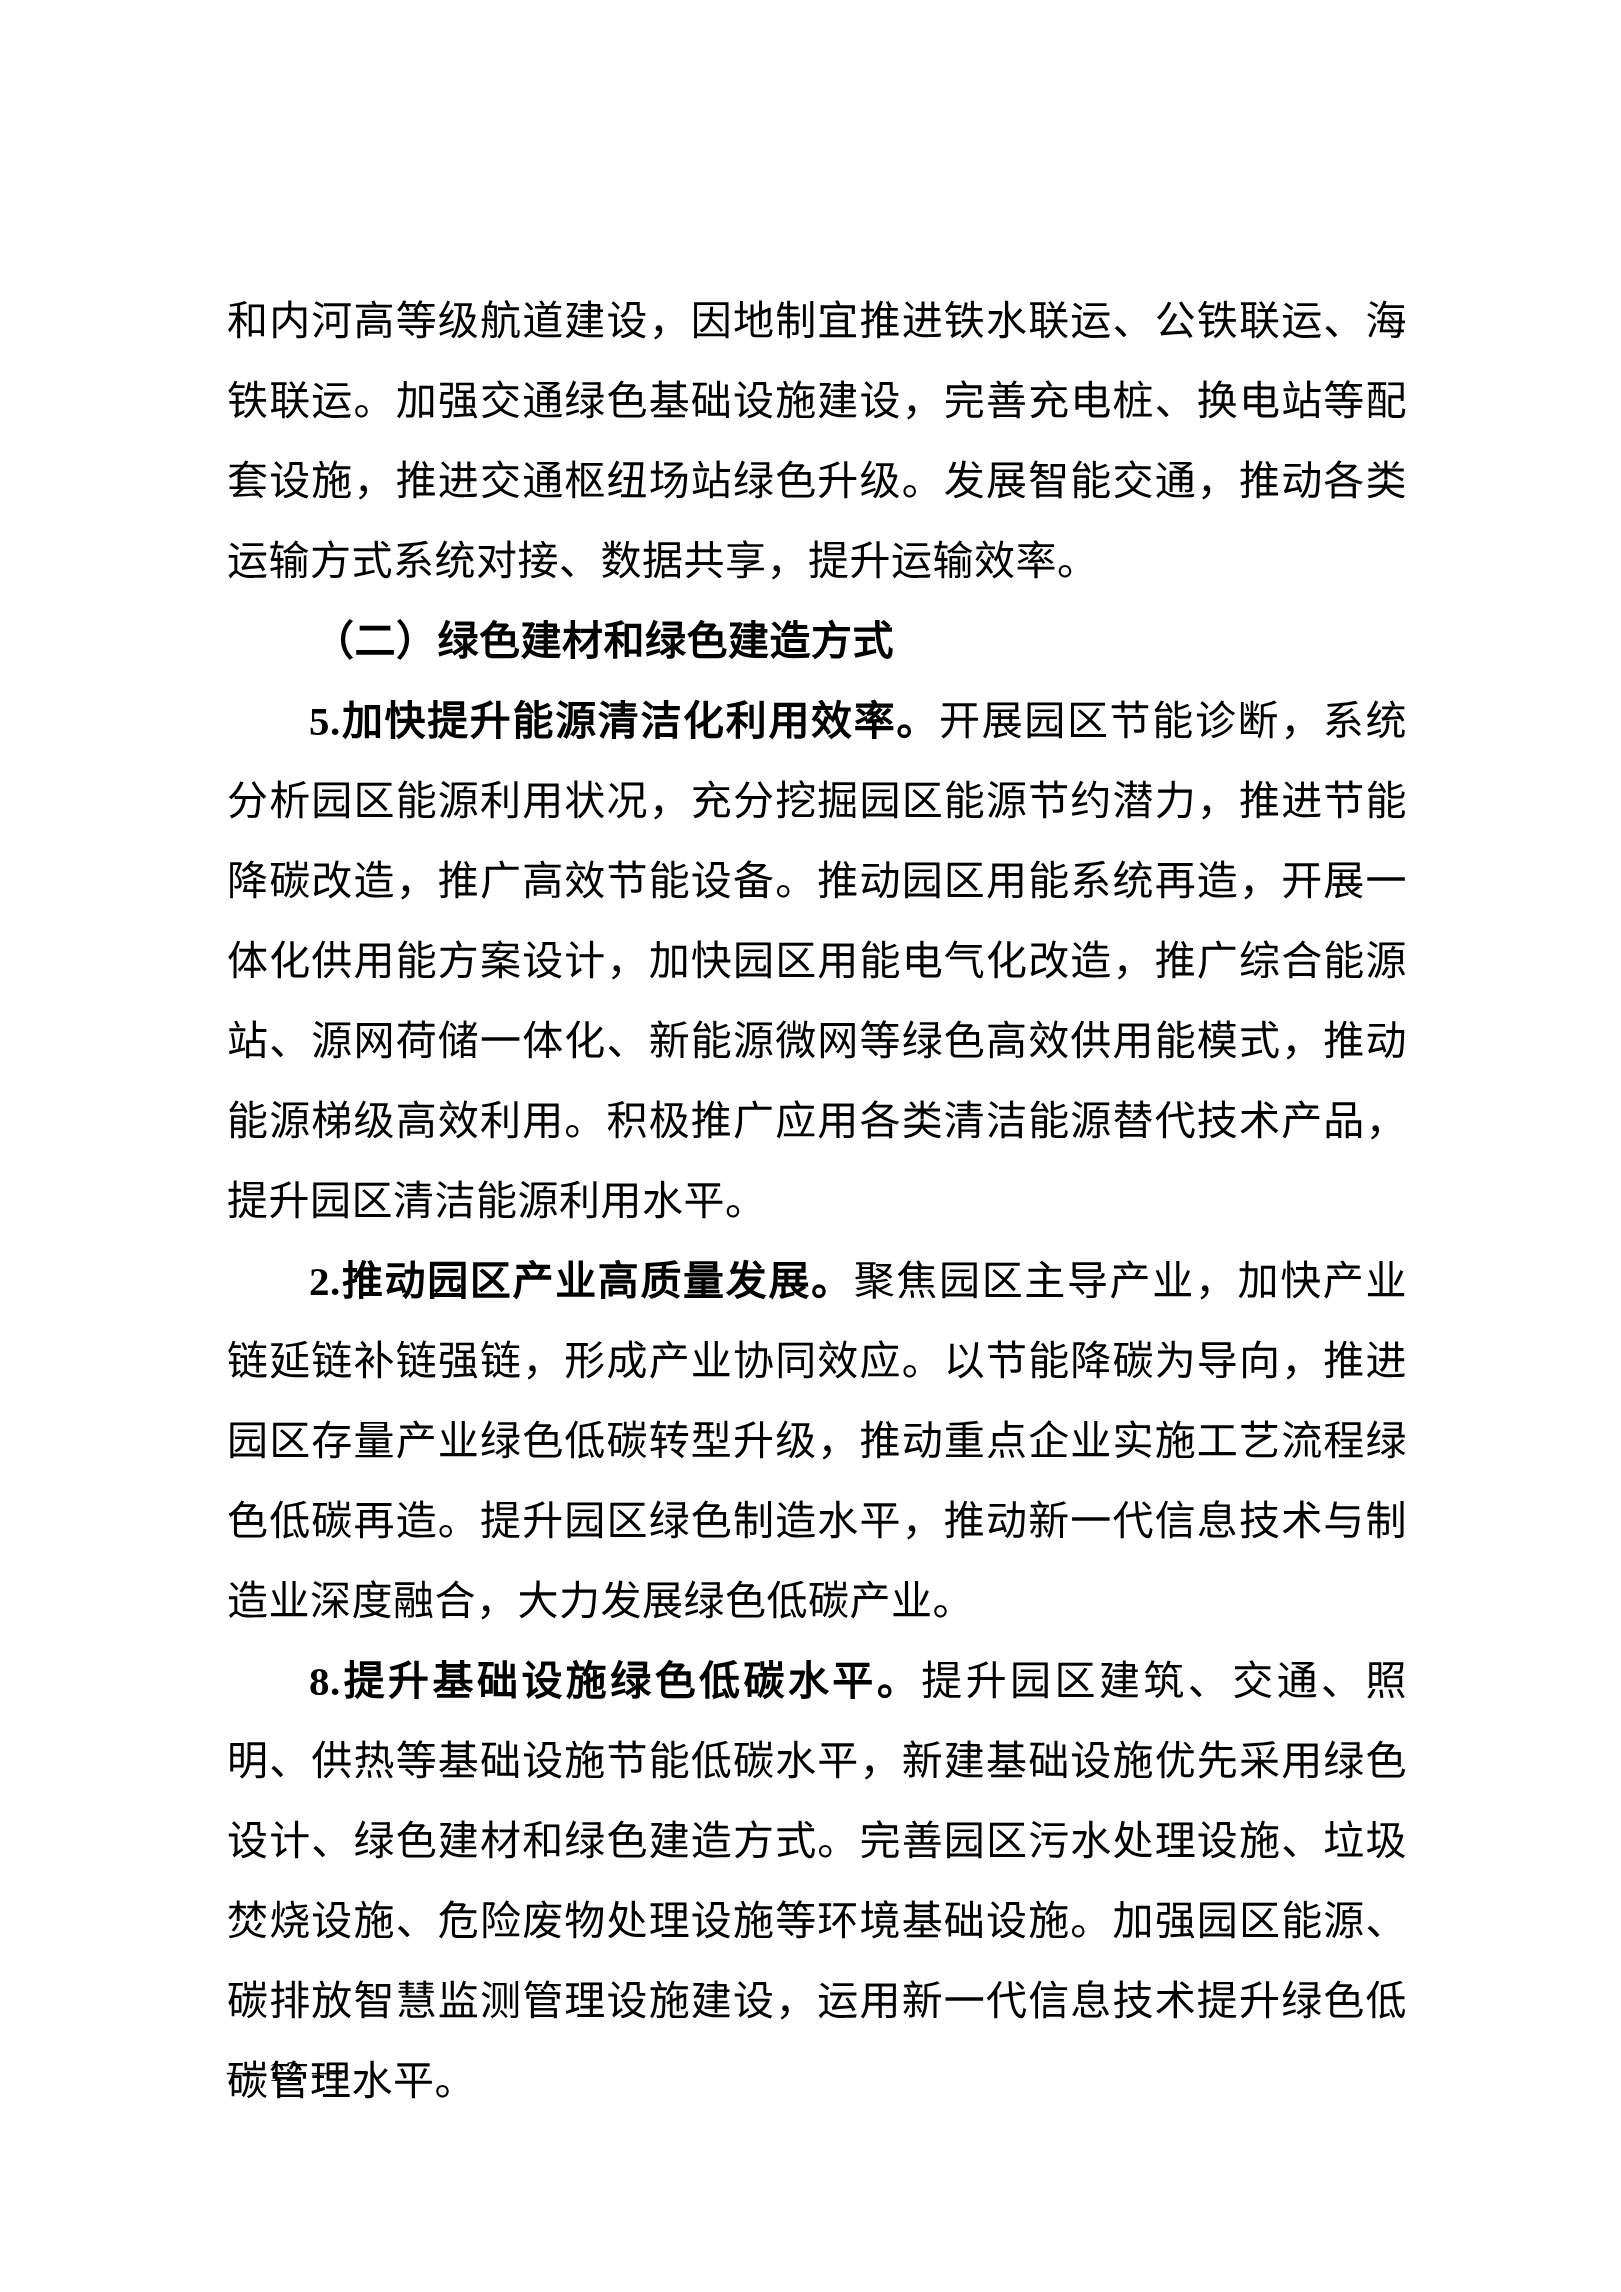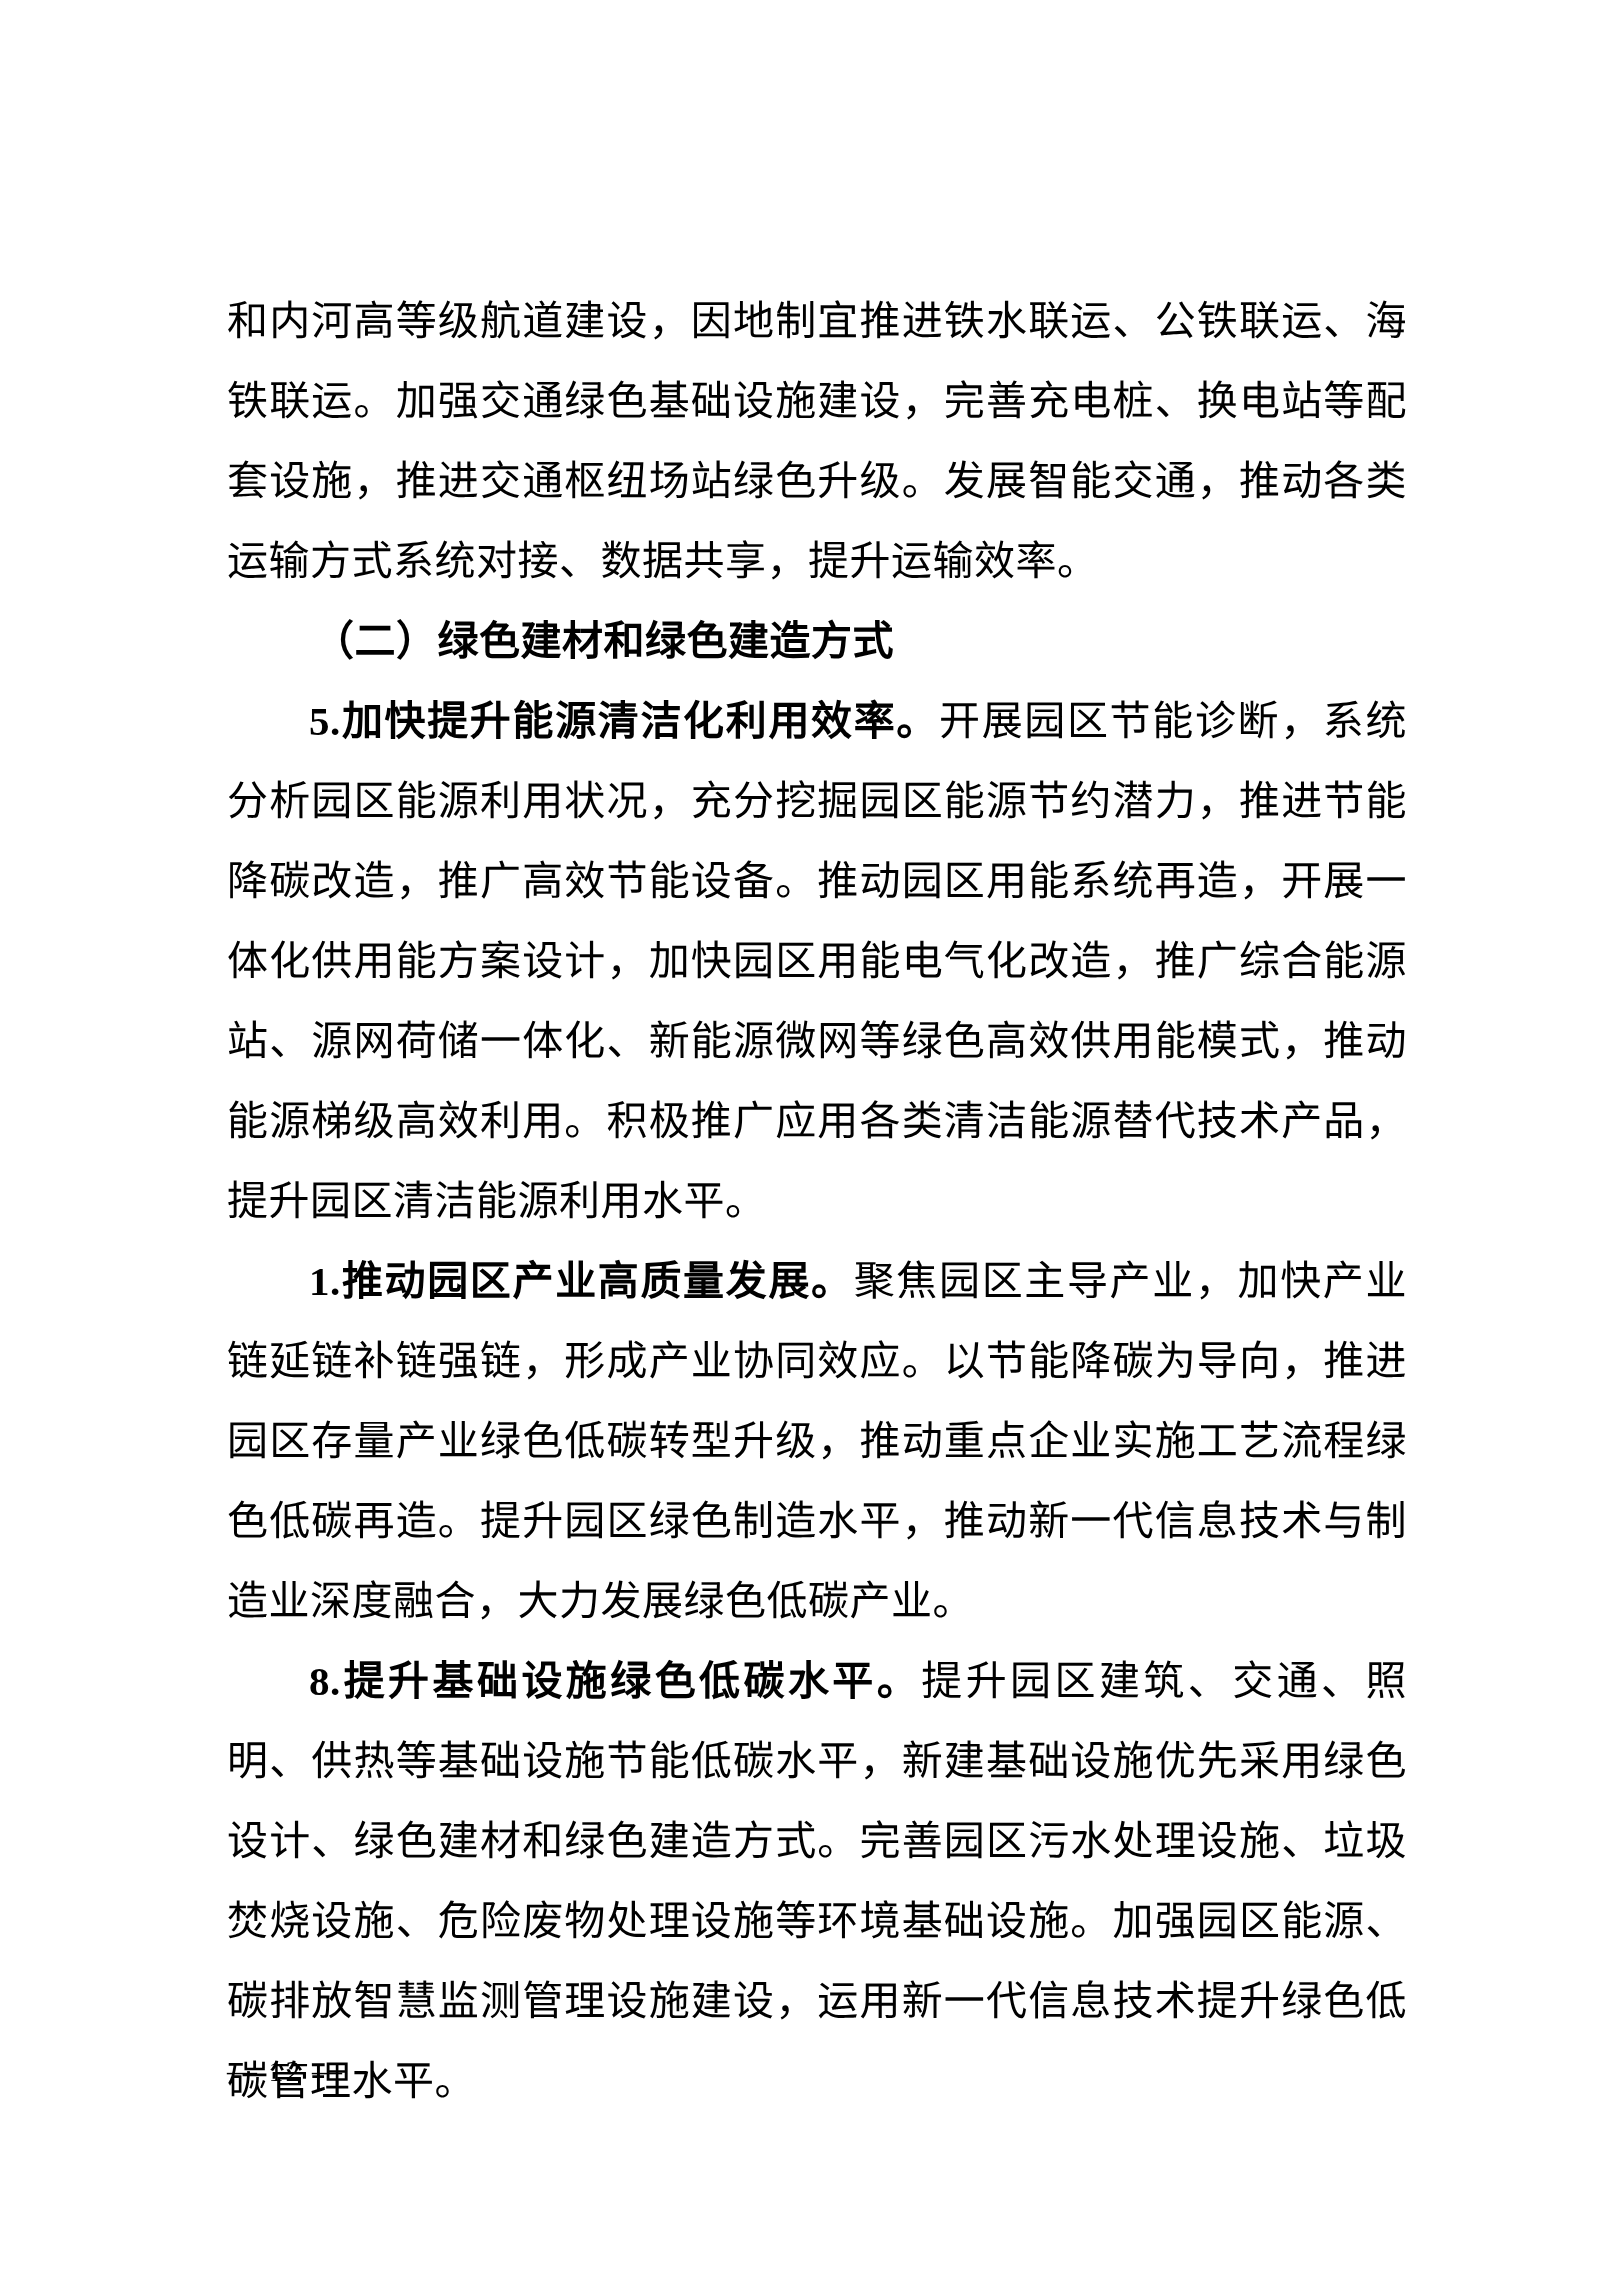--- a/index.html
+++ b/index.html
@@ -69,21 +69,21 @@
 
     <p class="heading">
       <span>（二）绿色建材和绿色建造方式</span>
     </p>
 
     <p class="para">
       <span class="lead">5.加快提升能源清洁化利用效率。</span><span>开展园区节能诊断，系统分析园区能源利用状况，充分挖掘园区能源节约潜力，推进节能降碳改造，推广高效节能设备。推动园区用能系统再造，开展一体化供用能方案设计，加快园区用能电气化改造，推广综合能源站、源网荷储一体化、新能源微网等绿色高效供用能模式，推动能源梯级高效利用。积极推广应用各类清洁能源替代技术产品，提升园区清洁能源利用水平。</span>
     </p>
 
     <p class="para">
-      <span class="lead">1.推动园区产业高质量发展。</span><span>聚焦园区主导产业，加快产业链延链补链强链，形成产业协同效应。以节能降碳为导向，推进园区存量产业绿色低碳转型升级，推动重点企业实施工艺流程绿色低碳再造。提升园区绿色制造水平，推动新一代信息技术与制造业深度融合，大力发展绿色低碳产业。</span>
+      <span class="lead">2.推动园区产业高质量发展。</span><span>聚焦园区主导产业，加快产业链延链补链强链，形成产业协同效应。以节能降碳为导向，推进园区存量产业绿色低碳转型升级，推动重点企业实施工艺流程绿色低碳再造。提升园区绿色制造水平，推动新一代信息技术与制造业深度融合，大力发展绿色低碳产业。</span>
     </p>
 
     <p class="para">
       <span class="lead">8.提升基础设施绿色低碳水平。</span><span>提升园区建筑、交通、照明、供热等基础设施节能低碳水平，新建基础设施优先采用绿色设计、绿色建材和绿色建造方式。完善园区污水处理设施、垃圾焚烧设施、危险废物处理设施等环境基础设施。加强园区能源、碳排放智慧监测管理设施建设，运用新一代信息技术提升绿色低碳管理水平。</span>
     </p>
 
   </div>
 
   <div class="footer">— 12 —</div>
 </div>

